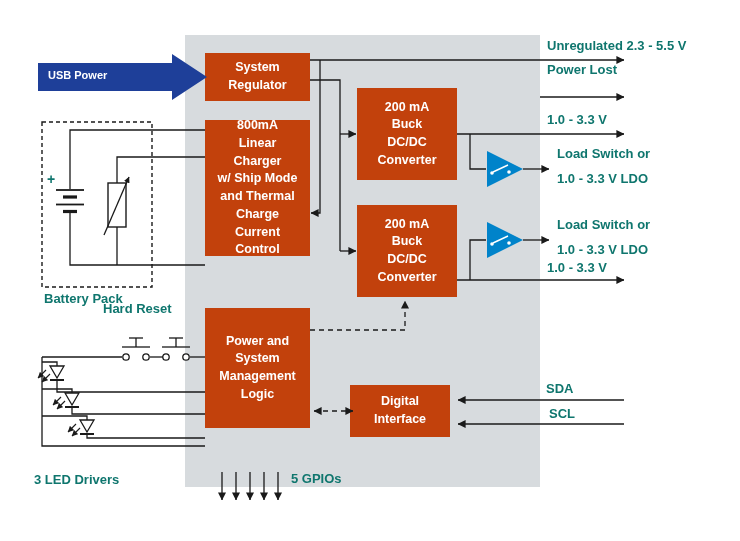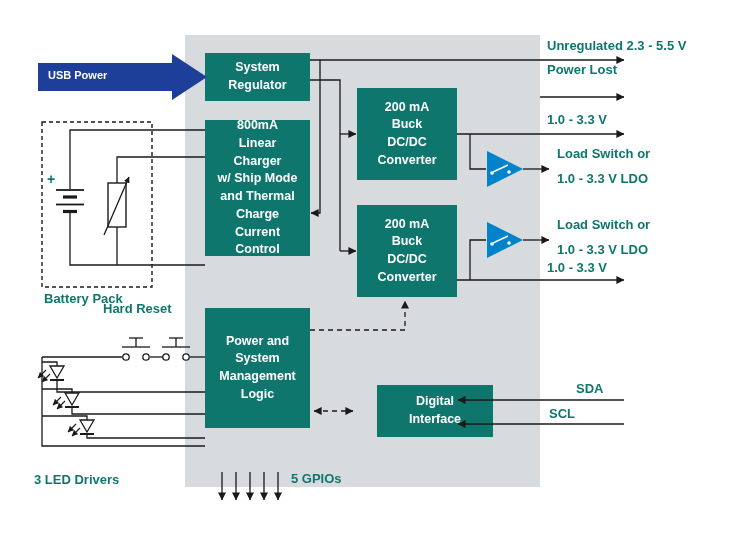--- a/index.html
+++ b/index.html
@@ -5,21 +5,21 @@
   html,body{margin:0;padding:0;background:#fff;}
   .canvas{
     position:relative;width:740px;height:541px;background:#ffffff;
     font-family:"Liberation Sans",sans-serif;overflow:hidden;
   }
   .chip{
     position:absolute;left:185px;top:35px;width:355px;height:452px;
     background:#D7DBDE;z-index:0;
   }
   .block{
-    position:absolute;background:#0f766e;color:#ffffff;
+    position:absolute;background:#c2410c;color:#ffffff;
     display:flex;align-items:center;justify-content:center;text-align:center;
     font-size:12.5px;font-weight:600;line-height:1.42;z-index:1;
   }
   .block span{white-space:pre-line;}
   .lbl{
     position:absolute;color:#0f766e;font-size:13px;font-weight:600;
     z-index:3;white-space:nowrap;
   }
   .lbl.white{color:#ffffff;font-size:11px;font-weight:700;text-align:left;}
   svg.wires{position:absolute;left:0;top:0;z-index:2;pointer-events:none;}
@@ -61,21 +61,21 @@
 Converter</span>
   </div>
 
   <div class="block" style="left:205px;top:308px;width:105px;height:120px">
     <span>Power and
 System
 Management
 Logic</span>
   </div>
 
-  <div class="block" style="left:377px;top:385px;width:116px;height:52px">
+  <div class="block" style="left:350px;top:385px;width:100px;height:52px">
     <span>Digital
 Interface</span>
   </div>
 
   <svg class="wires" width="740" height="541" viewBox="0 0 740 541">
     <defs>
       <marker id="arr" viewBox="0 0 10 10" refX="9.5" refY="5" markerWidth="8" markerHeight="8" markerUnits="userSpaceOnUse" orient="auto-start-reverse">
         <path d="M0 0 L10 5 L0 10 z" fill="#1A1A1A"></path>
       </marker>
       <marker id="arrS" viewBox="0 0 10 10" refX="9.5" refY="5" markerWidth="6" markerHeight="6" markerUnits="userSpaceOnUse" orient="auto-start-reverse">
@@ -205,21 +205,21 @@
   <div class="lbl white" style="left:48px;top:69px;width:118px">USB Power</div>
 
   <div class="lbl" style="left:547px;top:38px">Unregulated 2.3 - 5.5 V</div>
   <div class="lbl" style="left:547px;top:62px">Power Lost</div>
   <div class="lbl" style="left:547px;top:112px">1.0 - 3.3 V</div>
   <div class="lbl" style="left:557px;top:146px">Load Switch or</div>
   <div class="lbl" style="left:557px;top:171px">1.0 - 3.3 V LDO</div>
   <div class="lbl" style="left:557px;top:217px">Load Switch or</div>
   <div class="lbl" style="left:557px;top:242px">1.0 - 3.3 V LDO</div>
   <div class="lbl" style="left:547px;top:260px">1.0 - 3.3 V</div>
-  <div class="lbl" style="left:576px;top:381px">SDA</div>
+  <div class="lbl" style="left:546px;top:381px">SDA</div>
   <div class="lbl" style="left:549px;top:406px">SCL</div>
 
   <div class="lbl" style="left:47px;top:171px;font-size:14px">+</div>
   <div class="lbl" style="left:44px;top:291px">Battery Pack</div>
   <div class="lbl" style="left:103px;top:301px">Hard Reset</div>
   <div class="lbl" style="left:34px;top:472px">3 LED Drivers</div>
   <div class="lbl" style="left:291px;top:471px">5 GPIOs</div>
 
 </div>
 

